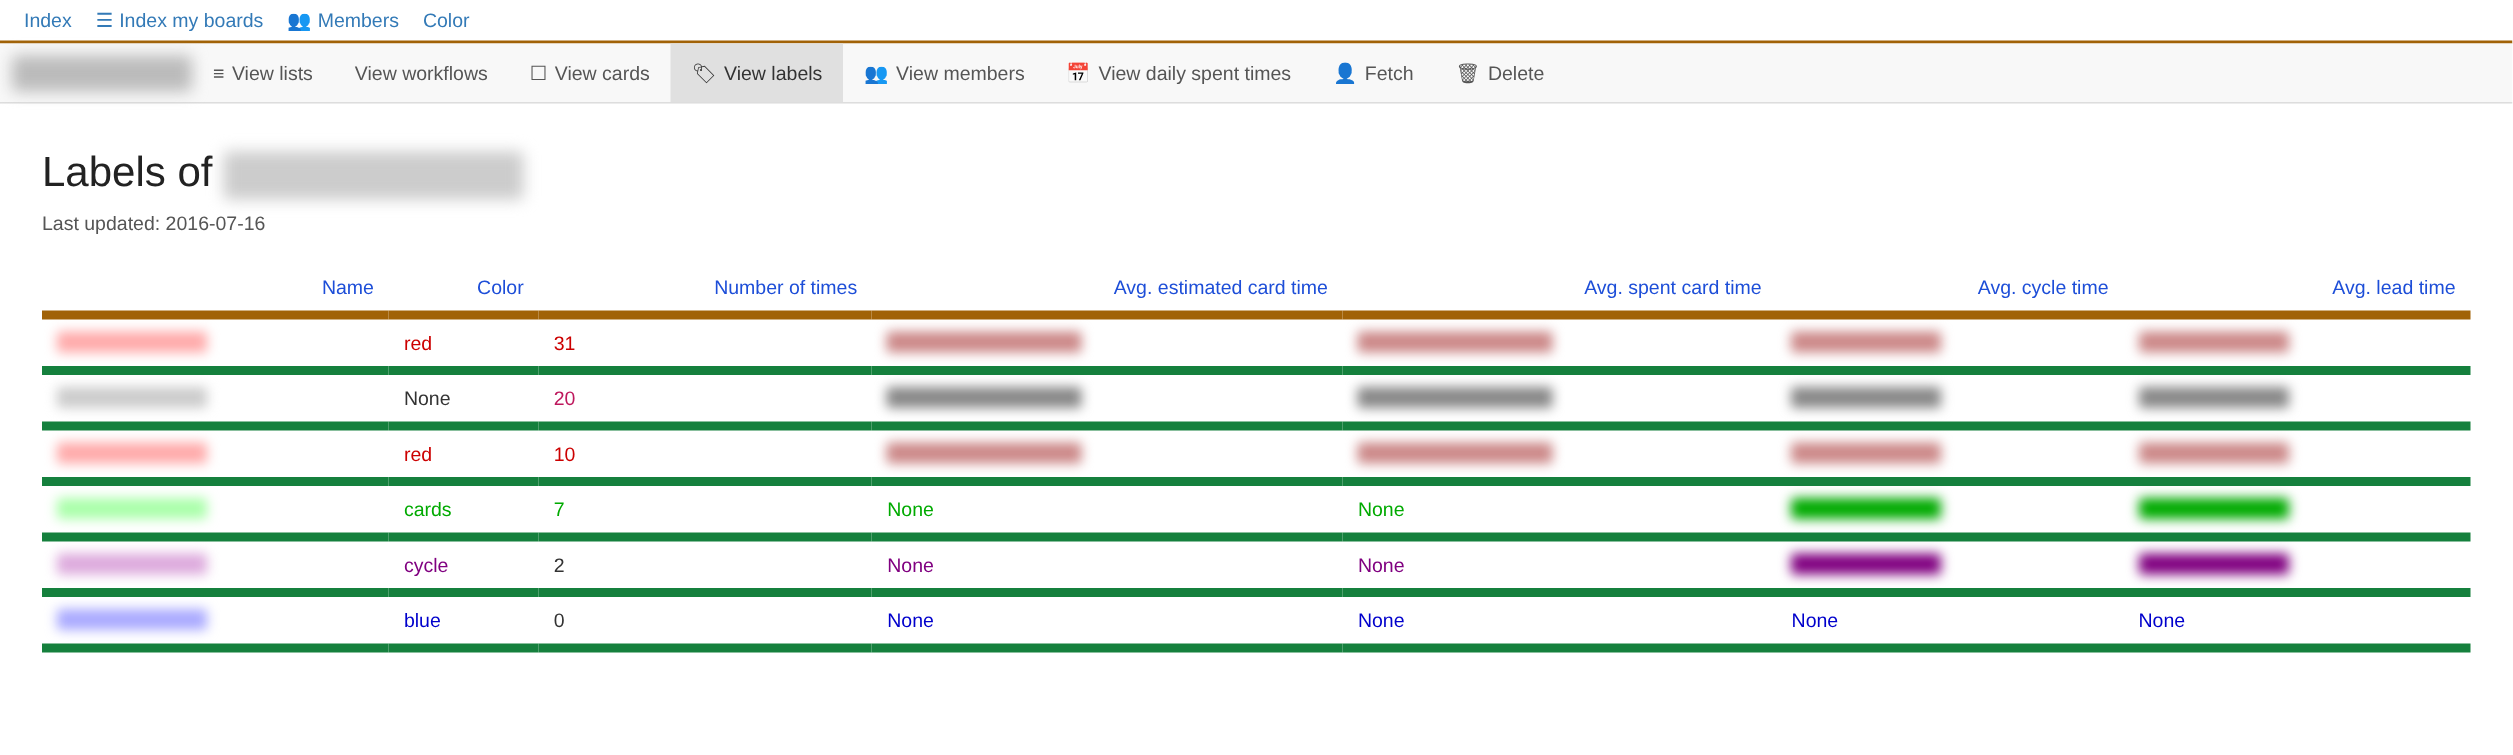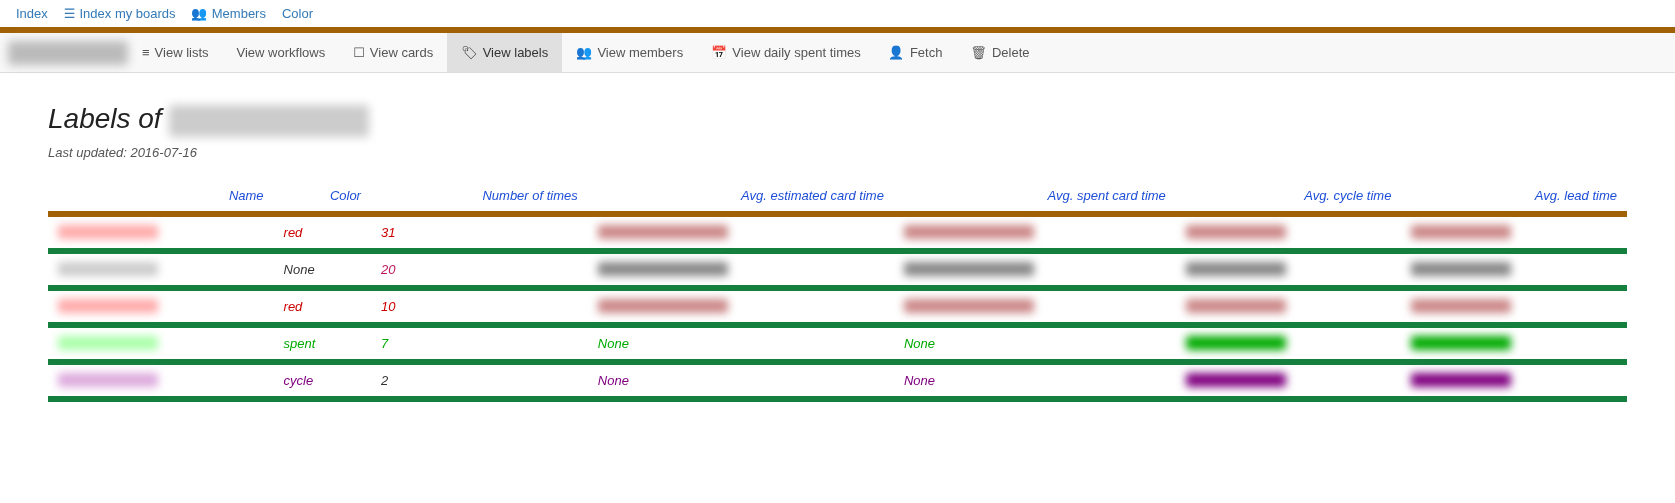--- a/index.html
+++ b/index.html
@@ -3,21 +3,21 @@
   <meta charset="utf-8">
   <style>
     * { box-sizing: border-box; margin: 0; padding: 0; }
     body { font-family: Arial, sans-serif; font-size: 14px; color: #333; background: #fff; }
 
     
     .top-nav {
       display: flex;
       align-items: center;
       padding: 6px 16px;
-      border-bottom: 6px solid #a16207;
+      border-bottom: 2px solid #a16207;
       gap: 16px;
     }
     .top-nav a {
       color: #337ab7;
       text-decoration: none;
       font-size: 13px;
     }
 
     
     .sub-nav {
@@ -48,22 +48,21 @@
       gap: 5px;
     }
     .sub-nav-item.active {
       background: #e0e0e0;
       color: #333;
       font-weight: 500;
     }
 
     
     .main-content {
-      padding: 30px 48px;
-      font-style: italic;
+      padding: 30px 28px;
     }
     .page-title {
       font-size: 28px;
       font-weight: 300;
       color: #222;
       margin-bottom: 8px;
     }
     .page-title .board-title-blur {
       display: inline-block;
       background: #ccc;
@@ -204,31 +203,40 @@
           <td><span class="blurred-text long" style="background: rgb(255, 170, 170);">&nbsp;</span></td>
           <td style="color: rgb(204, 0, 0);">red</td>
           <td style="color: rgb(204, 0, 0);">10</td>
           <td><span class="blurred-text xlong" style="background: rgb(204, 136, 136);">&nbsp;</span></td>
           <td><span class="blurred-text xlong" style="background: rgb(204, 136, 136);">&nbsp;</span></td>
           <td><span class="blurred-text long" style="background: rgb(204, 136, 136);">&nbsp;</span></td>
           <td><span class="blurred-text long" style="background: rgb(204, 136, 136);">&nbsp;</span></td>
         </tr>
         <tr>
           <td><span class="blurred-text long" style="background: rgb(170, 255, 170);">&nbsp;</span></td>
-          <td style="color: rgb(0, 170, 0);">spent</td>
+          <td style="color: rgb(0, 170, 0);">cards</td>
           <td style="color: rgb(0, 170, 0);">7</td>
           <td style="color: rgb(0, 170, 0);">None</td>
           <td style="color: rgb(0, 170, 0);">None</td>
           <td><span class="blurred-text long" style="background: rgb(0, 170, 0);">&nbsp;</span></td>
           <td><span class="blurred-text long" style="background: rgb(0, 170, 0);">&nbsp;</span></td>
         </tr>
         <tr>
           <td><span class="blurred-text long" style="background: rgb(221, 170, 221);">&nbsp;</span></td>
           <td style="color: rgb(128, 0, 128);">cycle</td>
           <td style="color: rgb(51, 51, 51);">2</td>
           <td style="color: rgb(128, 0, 128);">None</td>
           <td style="color: rgb(128, 0, 128);">None</td>
           <td><span class="blurred-text long" style="background: rgb(128, 0, 128);">&nbsp;</span></td>
           <td><span class="blurred-text long" style="background: rgb(128, 0, 128);">&nbsp;</span></td>
         </tr>
+        <tr>
+          <td><span class="blurred-text long" style="background: rgb(170, 170, 255);">&nbsp;</span></td>
+          <td style="color: rgb(0, 0, 204);">blue</td>
+          <td style="color: rgb(51, 51, 51);">0</td>
+          <td style="color: rgb(0, 0, 204);">None</td>
+          <td style="color: rgb(0, 0, 204);">None</td>
+          <td style="color: rgb(0, 0, 204);">None</td>
+          <td style="color: rgb(0, 0, 204);">None</td>
+        </tr>
       </tbody>
   </table>
 </div>
 
 </body></html>

